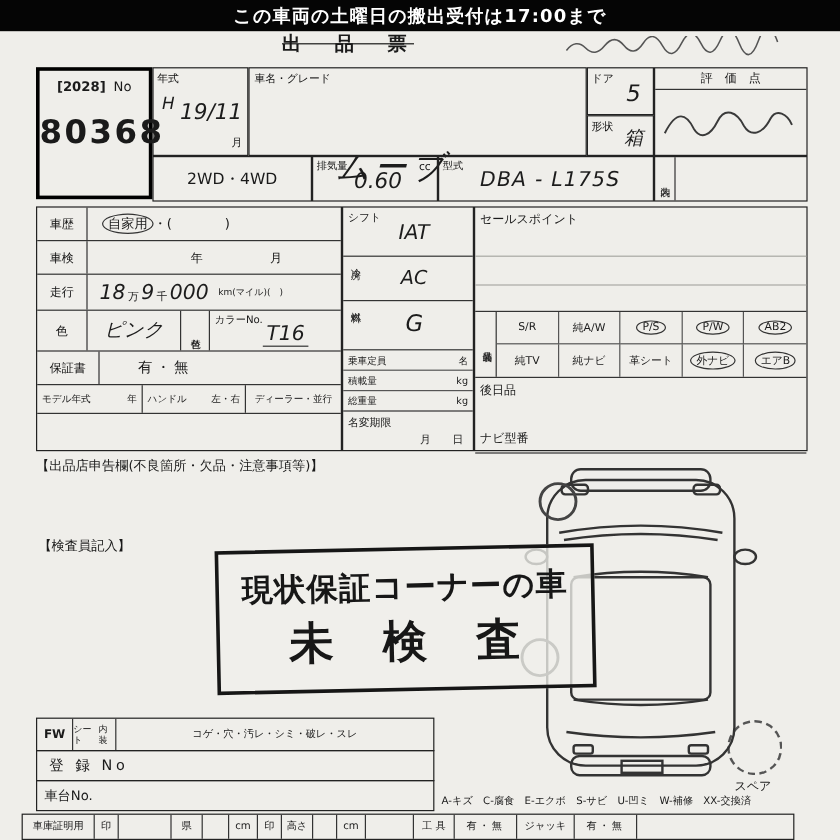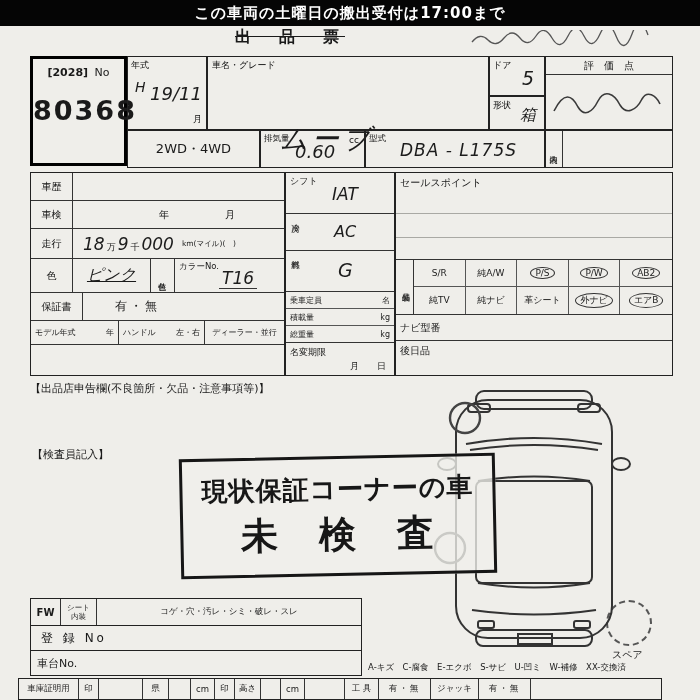--- a/index.html
+++ b/index.html
@@ -87,41 +87,44 @@
 </div>
 
 <div class="abs bd" style="left:545px;top:130px;width:128px;height:38px;display:flex;">
   <div class="vert" style="width:16px;border-right:1px solid #333;font-size:8.5px;display:flex;align-items:center;justify-content:center;">内装</div>
 </div>
 
 <div class="abs bd" style="left:30px;top:172px;width:255px;height:204px;">
 
   <div class="row" style="height:28px;border-bottom:1.2px solid #333;">
     <div class="cellr lbl" style="width:42px;">車歴</div>
+    <div style="padding-left:12px;font-size:11px;">
+      <span class="oval" style="font-size:11px;">自家用</span><span>・(　　　　)</span>
+    </div>
   </div>
 
   <div class="row" style="height:28px;border-bottom:1.2px solid #333;">
     <div class="cellr lbl" style="width:42px;">車検</div>
     <span class="lbl" style="margin-left:86px;">年</span>
     <span class="lbl" style="margin-left:56px;">月</span>
   </div>
 
   <div class="row" style="height:30px;border-bottom:1.2px solid #333;">
     <div class="cellr lbl" style="width:42px;">走行</div>
     <span class="hand" style="font-size:17px;margin-left:10px;">18</span>
     <span style="font-size:9px;margin:8px 2px 0 2px;">万</span>
     <span class="hand" style="font-size:17px;">9</span>
     <span style="font-size:9px;margin:8px 2px 0 2px;">千</span>
     <span class="hand" style="font-size:17px;">000</span>
     <span style="font-size:7.5px;margin-left:8px;">km(マイル)(　)</span>
   </div>
 
   <div class="row" style="height:34px;border-bottom:1.2px solid #333;">
     <div class="cellr lbl" style="width:42px;">色</div>
-    <div class="cellr" style="width:78px;text-decoration:underline;">
+    <div class="cellr" style="width:78px;">
       <span class="hand" style="font-size:16px;">ピンク</span>
     </div>
     <div class="cellr" style="width:24px;">
       <span class="vert" style="font-size:8.5px;">色替</span>
     </div>
     <div style="flex:1;position:relative;height:100%;">
       <span style="position:absolute;left:4px;top:2px;font-size:8.5px;">カラーNo.</span>
       <span class="hand" style="position:absolute;left:44px;top:9px;font-size:17px;border-bottom:1.5px solid #333;padding:0 3px;">T16</span>
     </div>
   </div>
@@ -212,25 +215,25 @@
         </div>
       <div class="equip-cell">
           <span class="oval">外ナビ</span>
         </div>
       <div class="equip-cell">
           <span class="oval">エアB</span>
         </div>
     </div>
   </div>
 
+  <div style="height:37px;position:relative;">
+    <span style="position:absolute;left:4px;top:3px;font-size:10px;">後日品</span>
+  </div>
   <div style="height:25px;border-bottom:1.2px solid #333;display:flex;align-items:center;">
     <span style="margin-left:4px;font-size:10px;">ナビ型番</span>
-  </div>
-  <div style="height:37px;position:relative;">
-    <span style="position:absolute;left:4px;top:3px;font-size:10px;">後日品</span>
   </div>
 </div>
 
 <div class="abs" style="left:30px;top:381px;width:420px;font-size:11px;">【出品店申告欄(不良箇所・欠品・注意事項等)】</div>
 
 <div class="abs" style="left:32px;top:447px;font-size:11px;">【検査員記入】</div>
 
 <svg class="abs" style="left:418px;top:386px;z-index:1;" width="235" height="268" viewBox="0 0 235 268">
   <g fill="none" stroke="#333" stroke-width="2">
     <rect x="58" y="5" width="116" height="18" rx="8"></rect>
@@ -258,21 +261,21 @@
 
 <div class="abs" style="left:180px;top:456px;width:316px;height:120px;border:3.5px solid #161616;transform:rotate(-1.2deg);background:rgba(240,239,235,0.78);z-index:3;display:flex;flex-direction:column;align-items:center;justify-content:center;">
   <div style="font-size:26px;font-weight:900;letter-spacing:1px;color:#171717;">現状保証コーナーの車</div>
   <div style="font-size:37px;font-weight:900;letter-spacing:14px;color:#171717;margin-top:3px;padding-left:12px;">未 検 査</div>
 </div>
 
 <div class="abs bd" style="left:30px;top:598px;width:332px;height:28px;display:flex;align-items:stretch;">
   <div class="cellr" style="width:30px;">
     <span style="font-size:10px;font-weight:bold;">FW</span>
   </div>
-  <div class="cellr" style="width:36px;flex-direction:column;line-height:1.2;">
+  <div class="cellr" style="width:36px;flex-direction:row;line-height:1.2;">
     <span style="font-size:7.5px;">シート</span>
     <span style="font-size:7.5px;">内装</span>
   </div>
   <div style="flex:1;display:flex;align-items:center;justify-content:center;">
     <span style="font-size:8.5px;">コゲ・穴・汚レ・シミ・破レ・スレ</span>
   </div>
 </div>
 
 <div class="abs bd" style="left:30px;top:625px;width:332px;height:26px;display:flex;align-items:center;">
   <span style="margin-left:10px;font-size:12px;letter-spacing:3px;">登 録 No</span>

